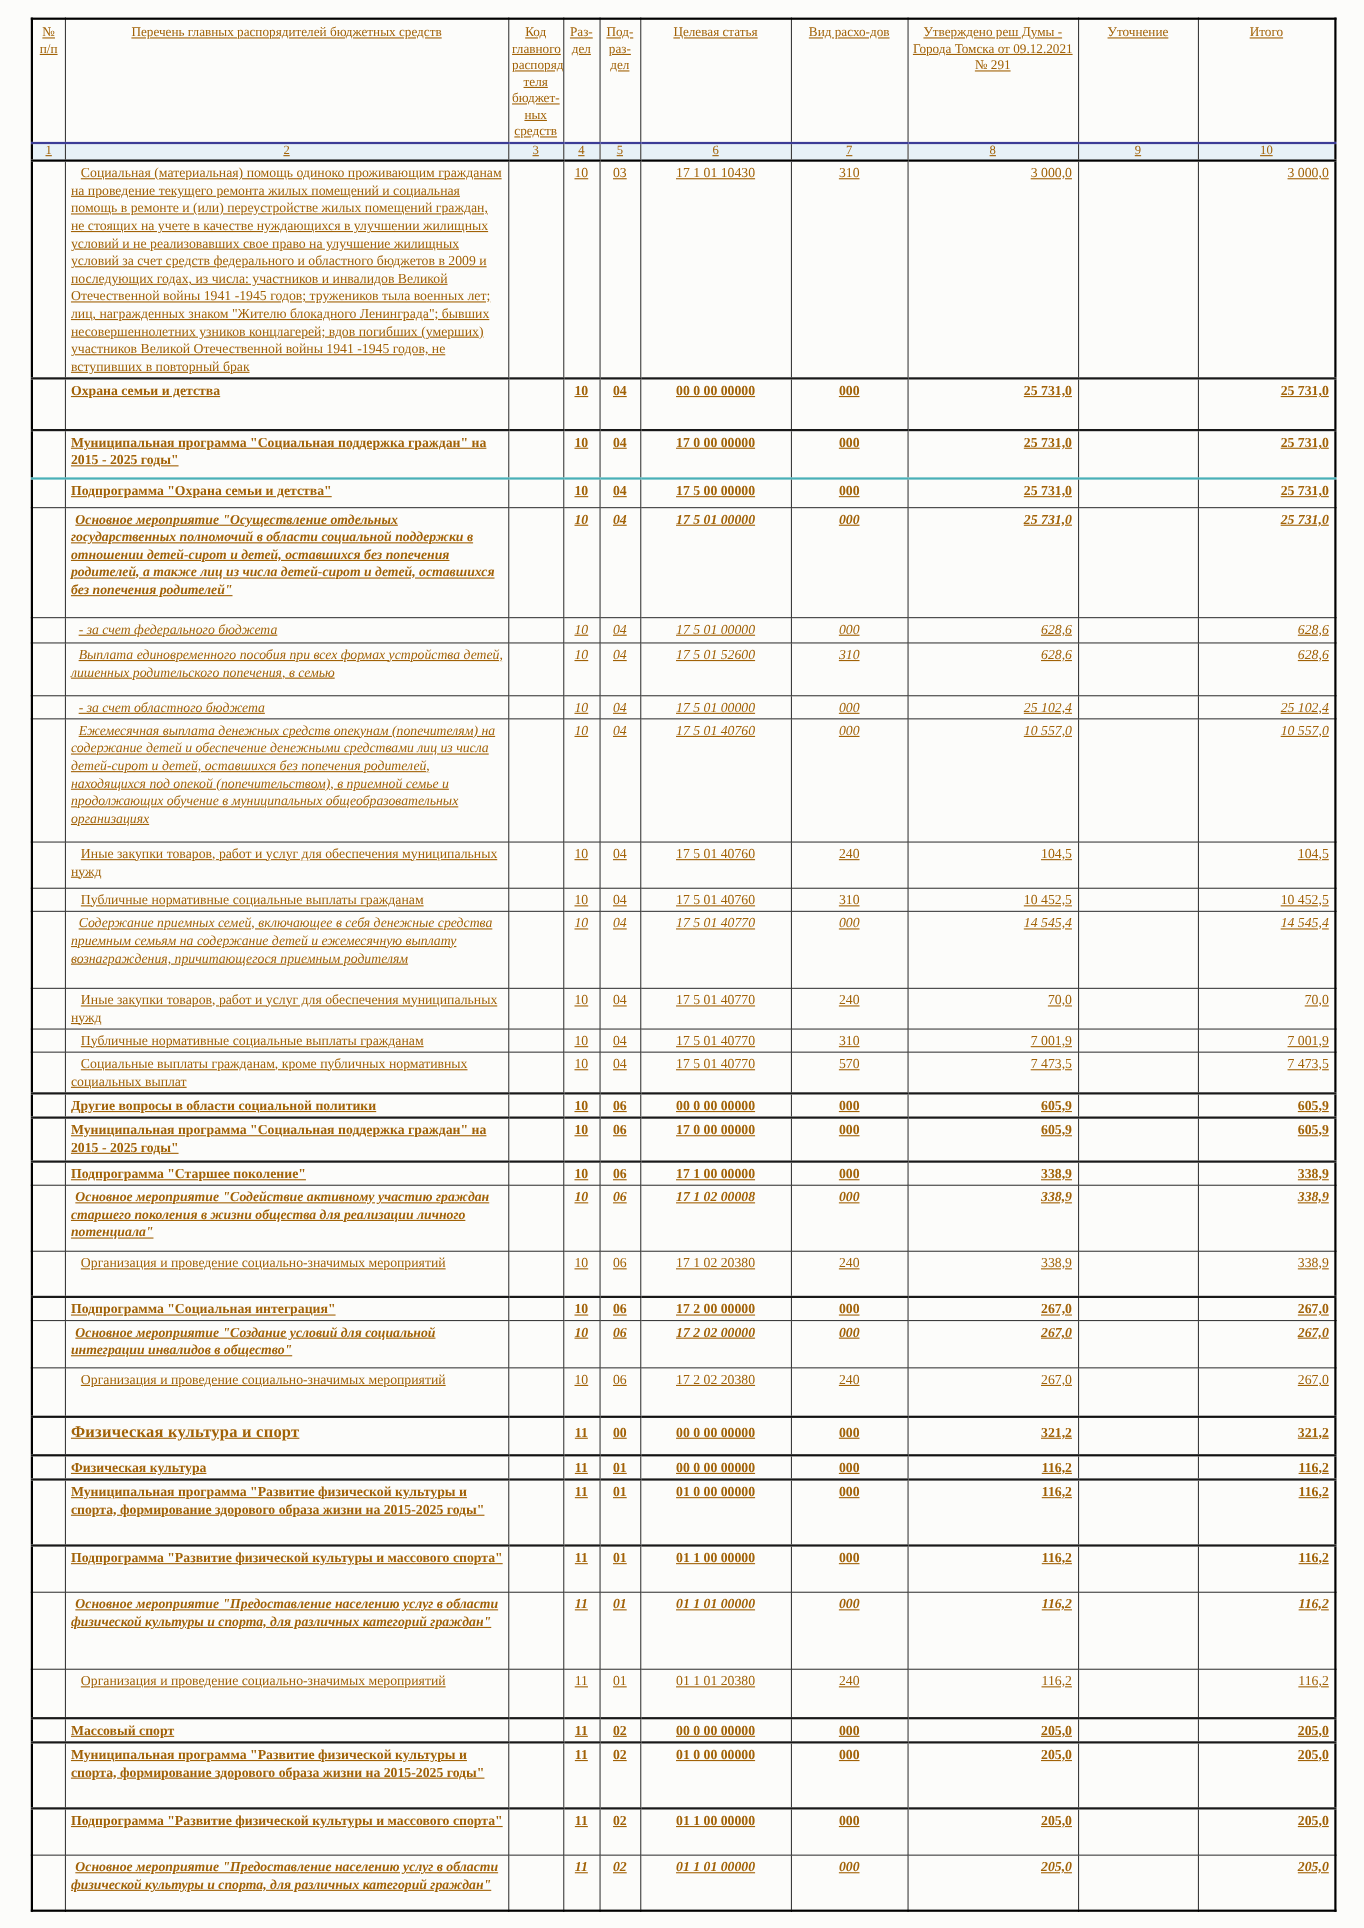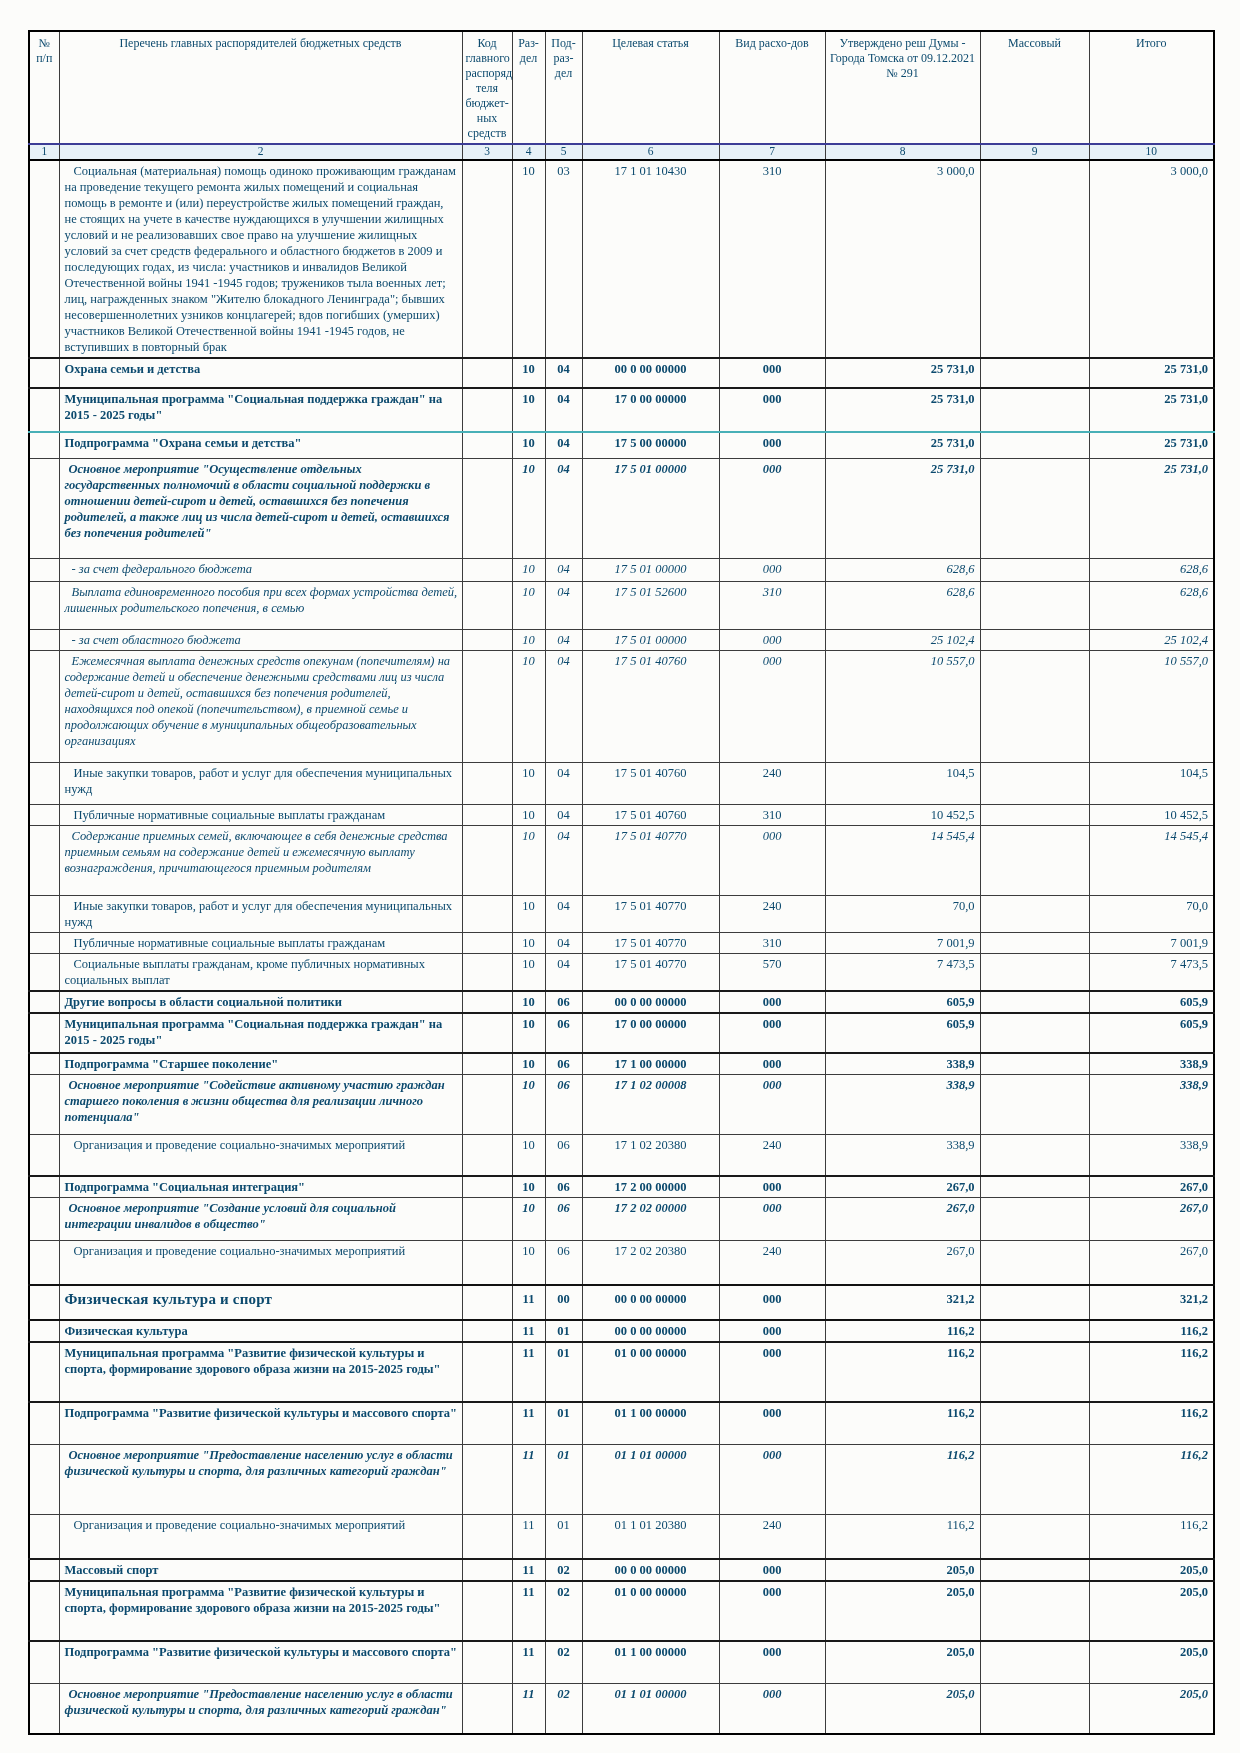--- a/index.html
+++ b/index.html
@@ -1,21 +1,22 @@
 <!DOCTYPE html>
 <html><head>
 <meta charset="utf-8">
 <style>
   html,body{margin:0;padding:0;background:#ffffff;}
   .page{
     width:1240px;height:1753px;box-sizing:border-box;
     background:#fcfcfa;position:relative;overflow:hidden;
-    padding:30px 27px 0 28px;
+    padding:16px 27px 0 28px;
     font-family:"Liberation Serif", serif;
-    color:#0c4a6e;
+    color:#a16207;
+    text-decoration:underline;
   }
   table.budget{
     border-collapse:collapse;table-layout:fixed;width:1185px;
     font-size:12.5px;border:2px solid #000;
   }
   th,td{
     border:1px solid #3c3c3c;vertical-align:top;
     padding:2px 3px;box-sizing:border-box;
     line-height:16px;overflow:hidden;
   }
@@ -62,21 +63,21 @@
     <thead>
       <tr class="head">
         <th>№ п/п</th>
         <th>Перечень главных распорядителей бюджетных средств</th>
         <th>Код главного распоряди-теля бюджет-ных средств</th>
         <th>Раз-дел</th>
         <th>Под-раз-дел</th>
         <th>Целевая статья</th>
         <th>Вид расхо-дов</th>
         <th>Утверждено реш Думы - Города Томска от 09.12.2021 № 291</th>
-        <th>Массовый</th>
+        <th>Уточнение</th>
         <th>Итого</th>
       </tr>
       <tr class="nums" id="num-row">
           <th>1</th>
           <th>2</th>
           <th>3</th>
           <th>4</th>
           <th>5</th>
           <th>6</th>
           <th>7</th>
@@ -91,21 +92,21 @@
     <td class="c-name">Социальная (материальная) помощь одиноко проживающим гражданам на проведение текущего ремонта жилых помещений и социальная помощь в ремонте и (или) переустройстве жилых помещений граждан, не стоящих на учете в качестве нуждающихся в улучшении жилищных условий и не реализовавших свое право на улучшение жилищных условий за счет средств федерального и областного бюджетов в 2009 и последующих годах, из числа: участников и инвалидов Великой Отечественной войны 1941 -1945 годов; тружеников тыла военных лет; лиц, награжденных знаком "Жителю блокадного Ленинграда"; бывших несовершеннолетних узников концлагерей; вдов погибших (умерших) участников Великой Отечественной войны 1941 -1945 годов, не вступивших в повторный брак</td>
     <td class="c-code"></td>
     <td class="c-rz">10</td>
     <td class="c-pr">03</td>
     <td class="c-cs">17 1 01 10430</td>
     <td class="c-vr">310</td>
     <td class="c-approved">3 000,0</td>
     <td class="c-clar"></td>
     <td class="c-total">3 000,0</td>
   </tr>
-        <tr class="bold" style="height: 30px;">
+        <tr class="bold" style="height: 47px;">
     <td class="c-num"></td>
     <td class="c-name">Охрана семьи и детства</td>
     <td class="c-code"></td>
     <td class="c-rz">10</td>
     <td class="c-pr">04</td>
     <td class="c-cs">00 0 00 00000</td>
     <td class="c-vr">000</td>
     <td class="c-approved">25 731,0</td>
     <td class="c-clar"></td>
     <td class="c-total">25 731,0</td>

